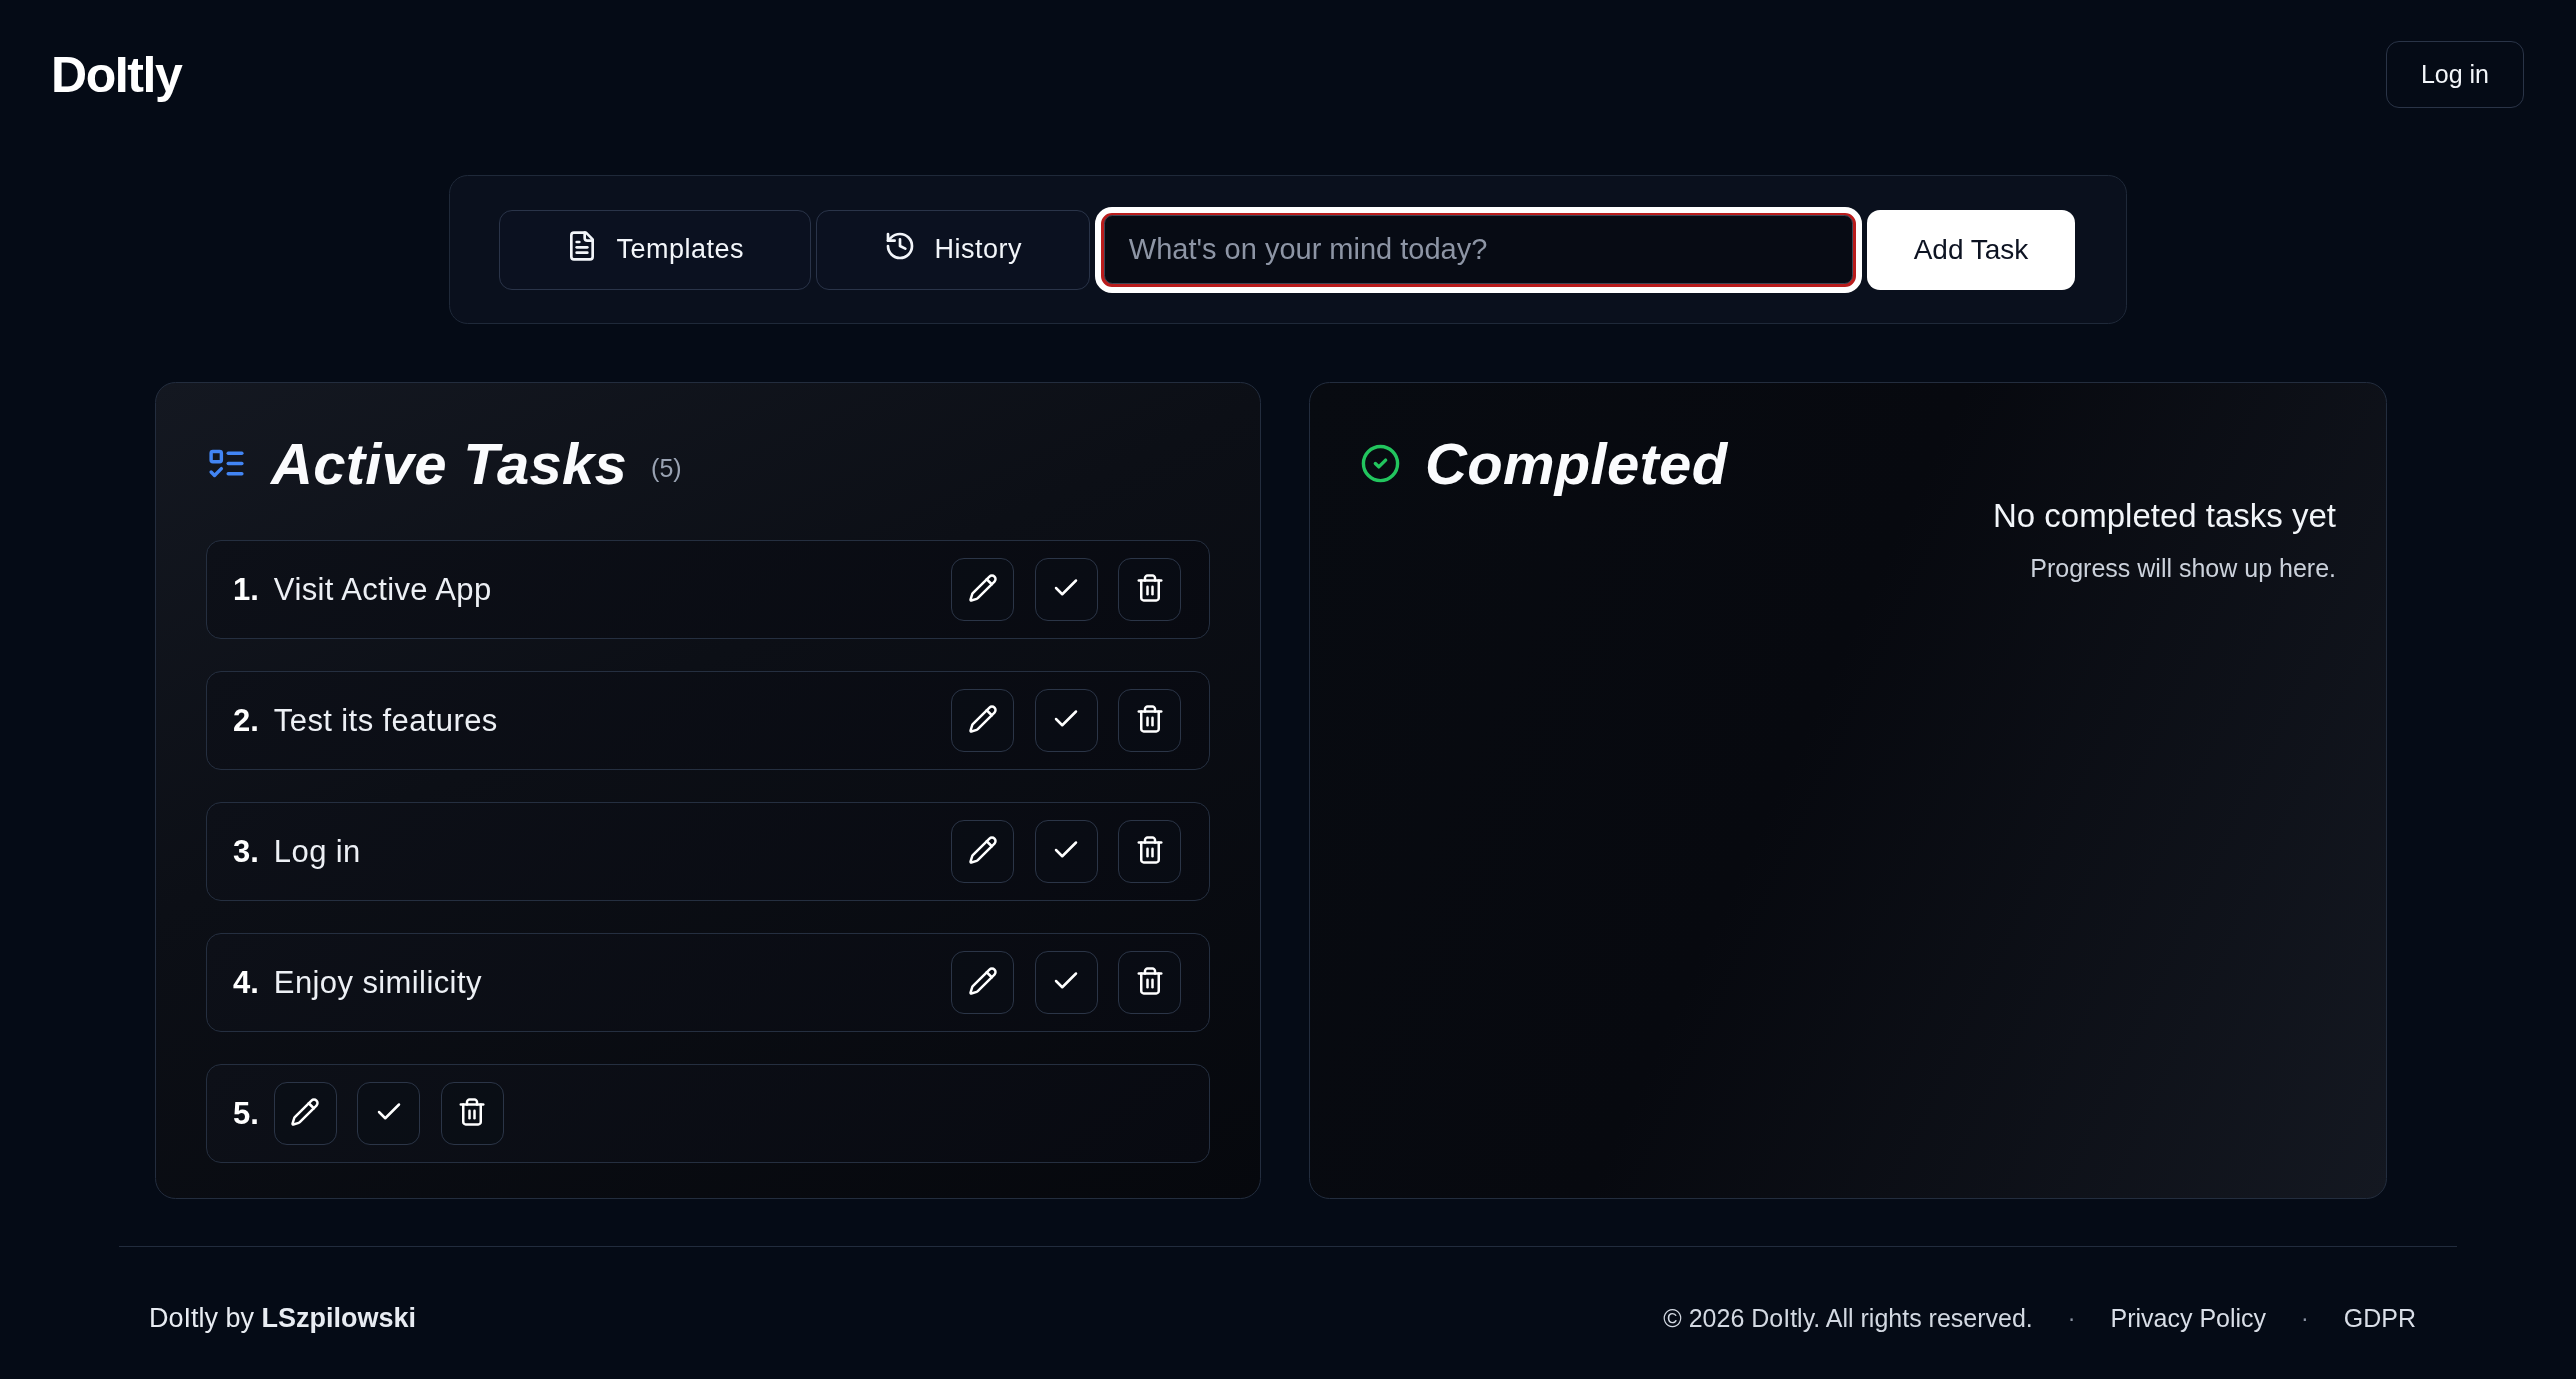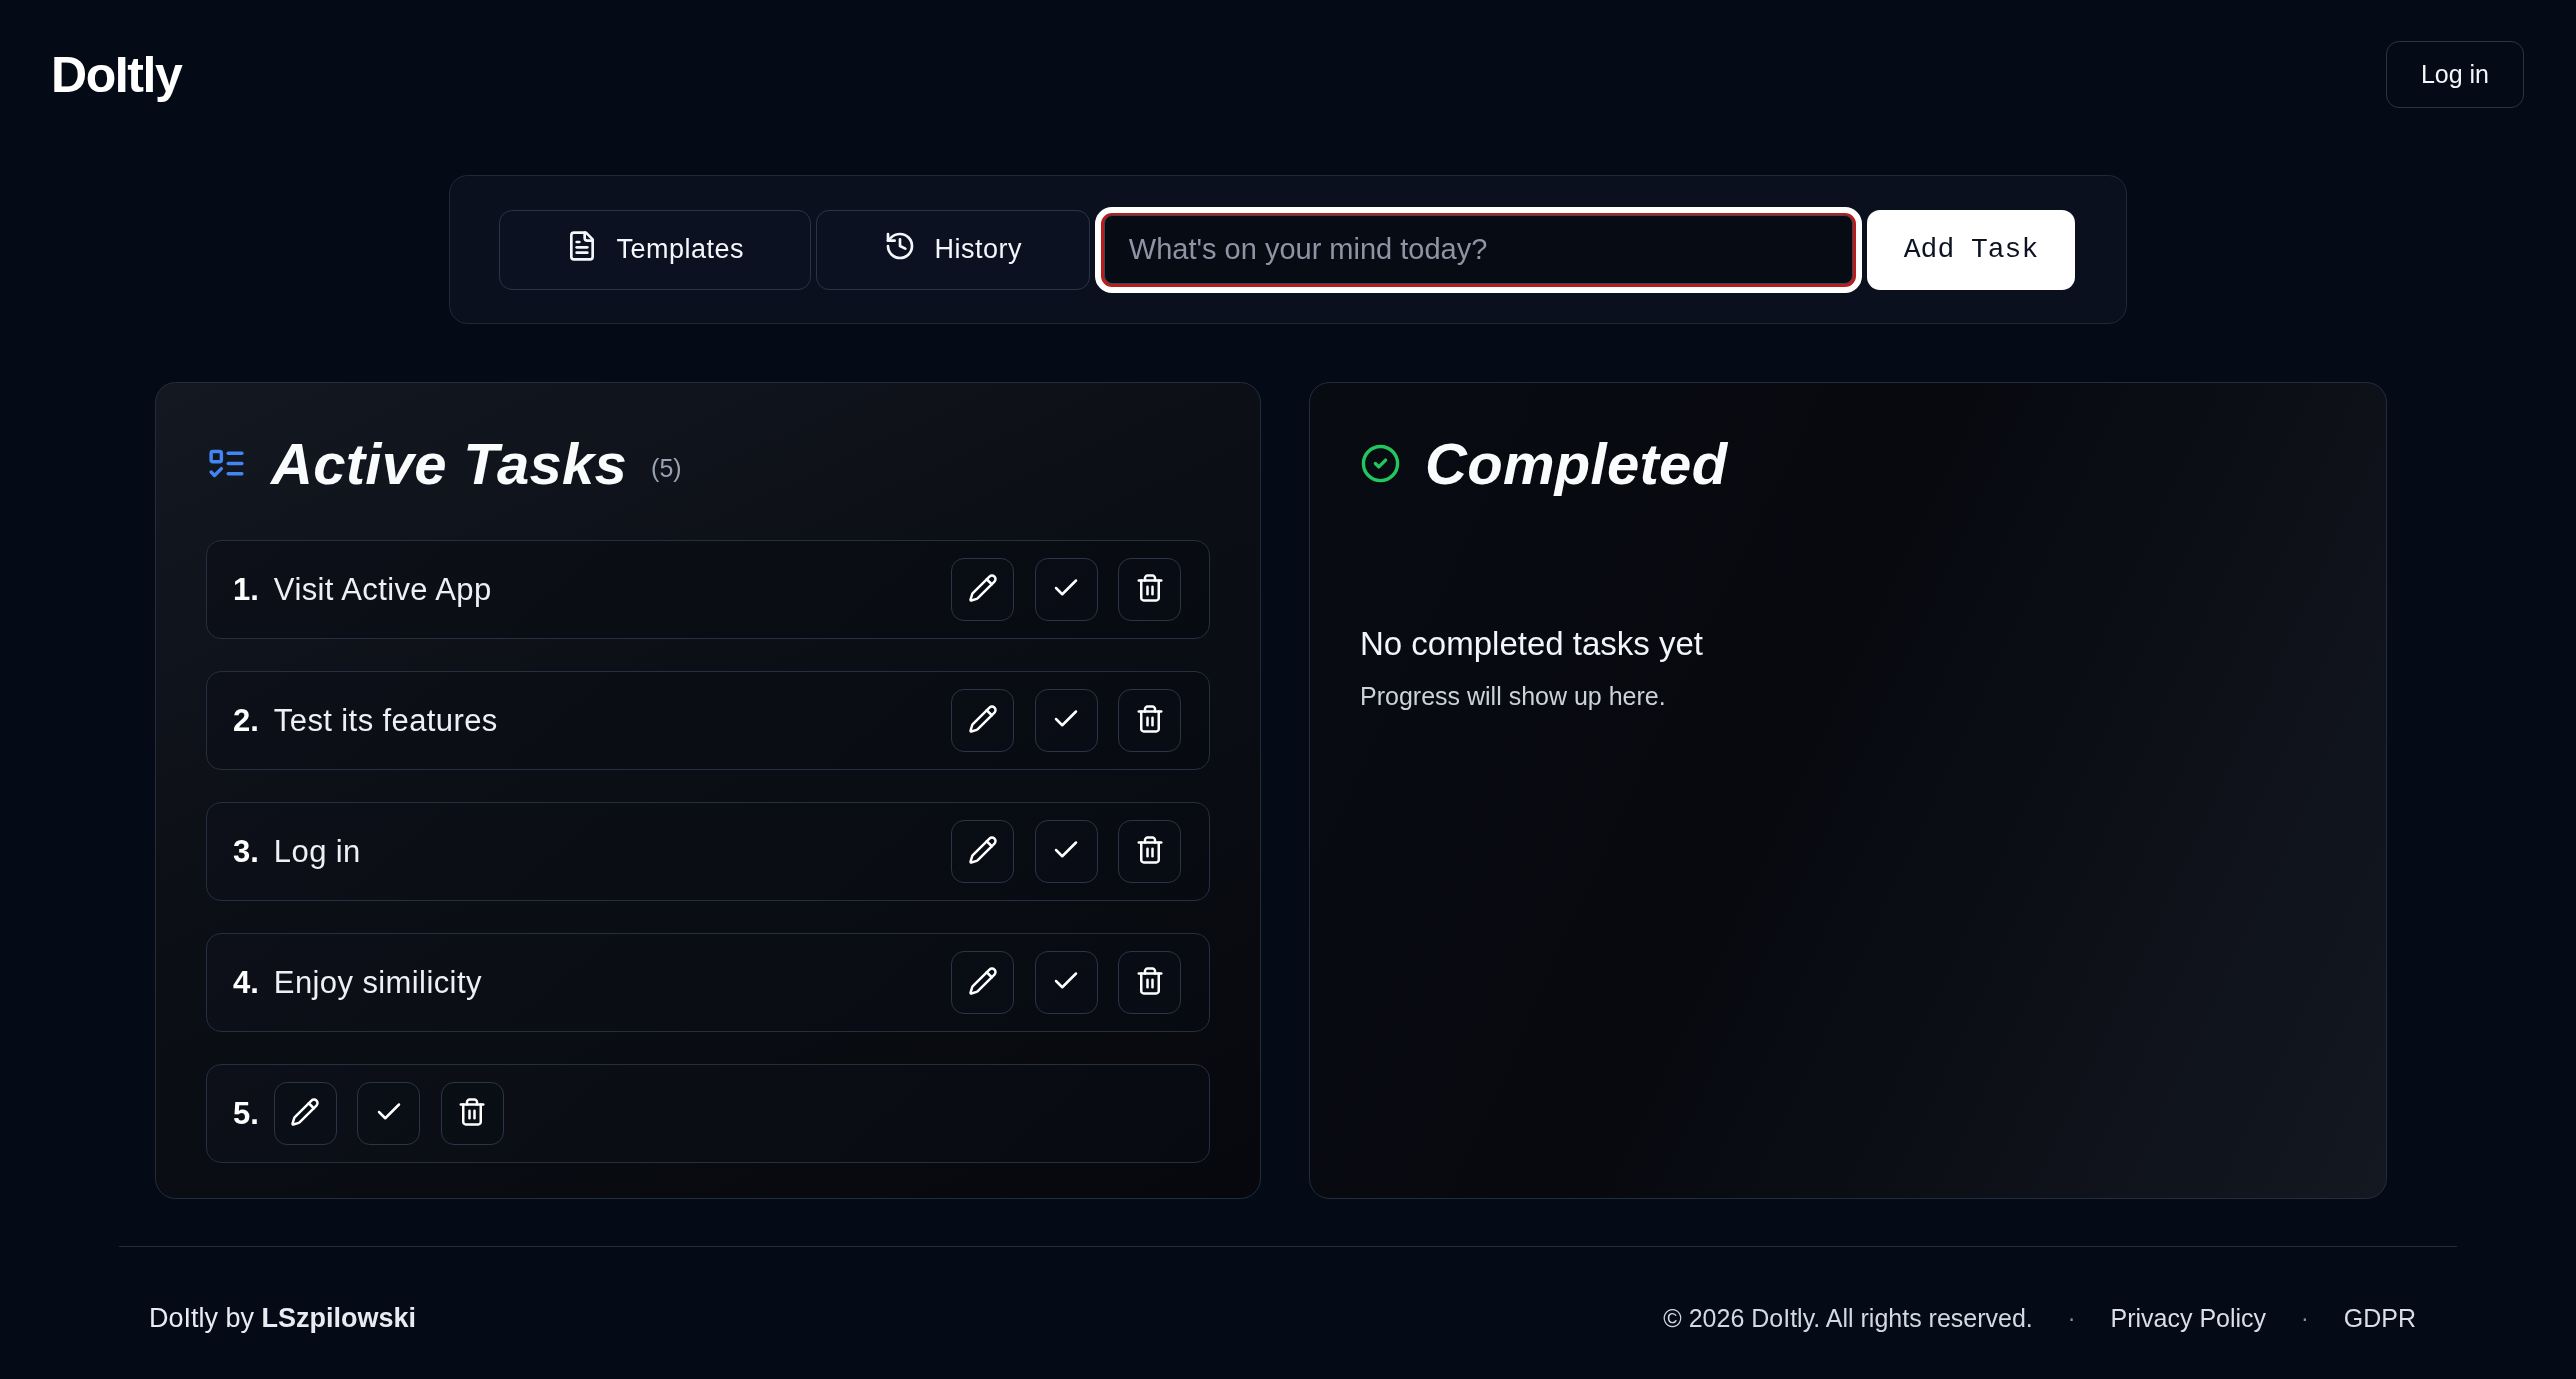--- a/index.html
+++ b/index.html
@@ -32,21 +32,21 @@
   .tool-btn.history  { width: 274px; }
   .tool-btn svg { width: 32px; height: 32px; }
   .input-ring { flex: 1; height: 86px; border: 6.5px solid #ffffff; border-radius: 17px;
                 background: #b91c1c; padding: 2.8px; display: flex; }
   .input-inner { flex: 1; border: 1.9px solid #3e4655; border-radius: 8.4px; background: #070b14;
                  display: flex; align-items: center; padding: 0 24px; }
   .task-input { flex: 1; background: transparent; border: none; outline: none;
                 color: #e9edf3; font-size: 29px; font-family: inherit; }
   .task-input::placeholder { color: #8d95a5; }
   .add-btn { width: 208px; height: 80px; background: #ffffff; color: #0d1322; border: none;
-             border-radius: 13px; font-size: 28px; font-weight: 500; font-family: Liberation Mono, monospace; cursor: pointer; }
+             border-radius: 13px; font-size: 28px; font-weight: 500; font-family: Liberation Sans, sans-serif; cursor: pointer; }
 
   
   .main { display: flex; gap: 48px; margin: 58px 0 0 155px; width: 2232px; }
   .panel { height: 817px; border: 1.9px solid #232d3e; border-radius: 20.5px; padding: 47px 50px; }
   .panel.active-p   { width: 1106px;
     background: linear-gradient(155deg, #141821 0%, #0c0f16 40%, #06080d 100%); }
   .panel.completed-p { width: 1078px;
     background: linear-gradient(115deg, #080b11 0%, #07090f 45%, #141821 100%); }
 
   .panel-head { display: flex; align-items: center; gap: 24px; }
@@ -61,21 +61,21 @@
               background: linear-gradient(140deg, #0d1018 0%, #080a11 100%);
               display: flex; align-items: center; padding: 0 28px 0 26px; }
   .task-num { font-size: 31px; font-weight: 700; color: #ffffff; margin-right: 15px; }
   .task-title { font-size: 31px; color: #edf0f5; letter-spacing: 0.4px; flex: 1; }
   .task-actions { display: flex; gap: 20.5px; }
   .icon-btn { width: 63px; height: 63px; border: 1.9px solid #2b3547; border-radius: 13px;
               background: rgba(10,14,22,0.55); color: #ffffff; display: flex; align-items: center;
               justify-content: center; cursor: pointer; }
   .icon-btn svg { width: 30px; height: 30px; }
 
-  .empty-state { text-align: left; margin-top: 128px; }
+  .empty-state { text-align: right; }
   .empty-title { font-size: 33px; color: #f2f5f9; }
   .empty-sub { font-size: 25px; color: #ccd2dc; margin-top: 18.6px; }
 
   
   .footer-rule { width: 2338px; margin: 47px auto 0; border: none; border-top: 1.9px solid #222c3d; }
   .footer { display: flex; justify-content: space-between; 
             padding: 56px 160px 0 149px; }
   .footer-left { font-size: 27px; color: #e8ecf2; }
   .footer-left .author { font-weight: 700; }
   .footer-right { display: flex; align-items: center; gap: 35px; font-size: 25px; color: #d3d9e2; }

